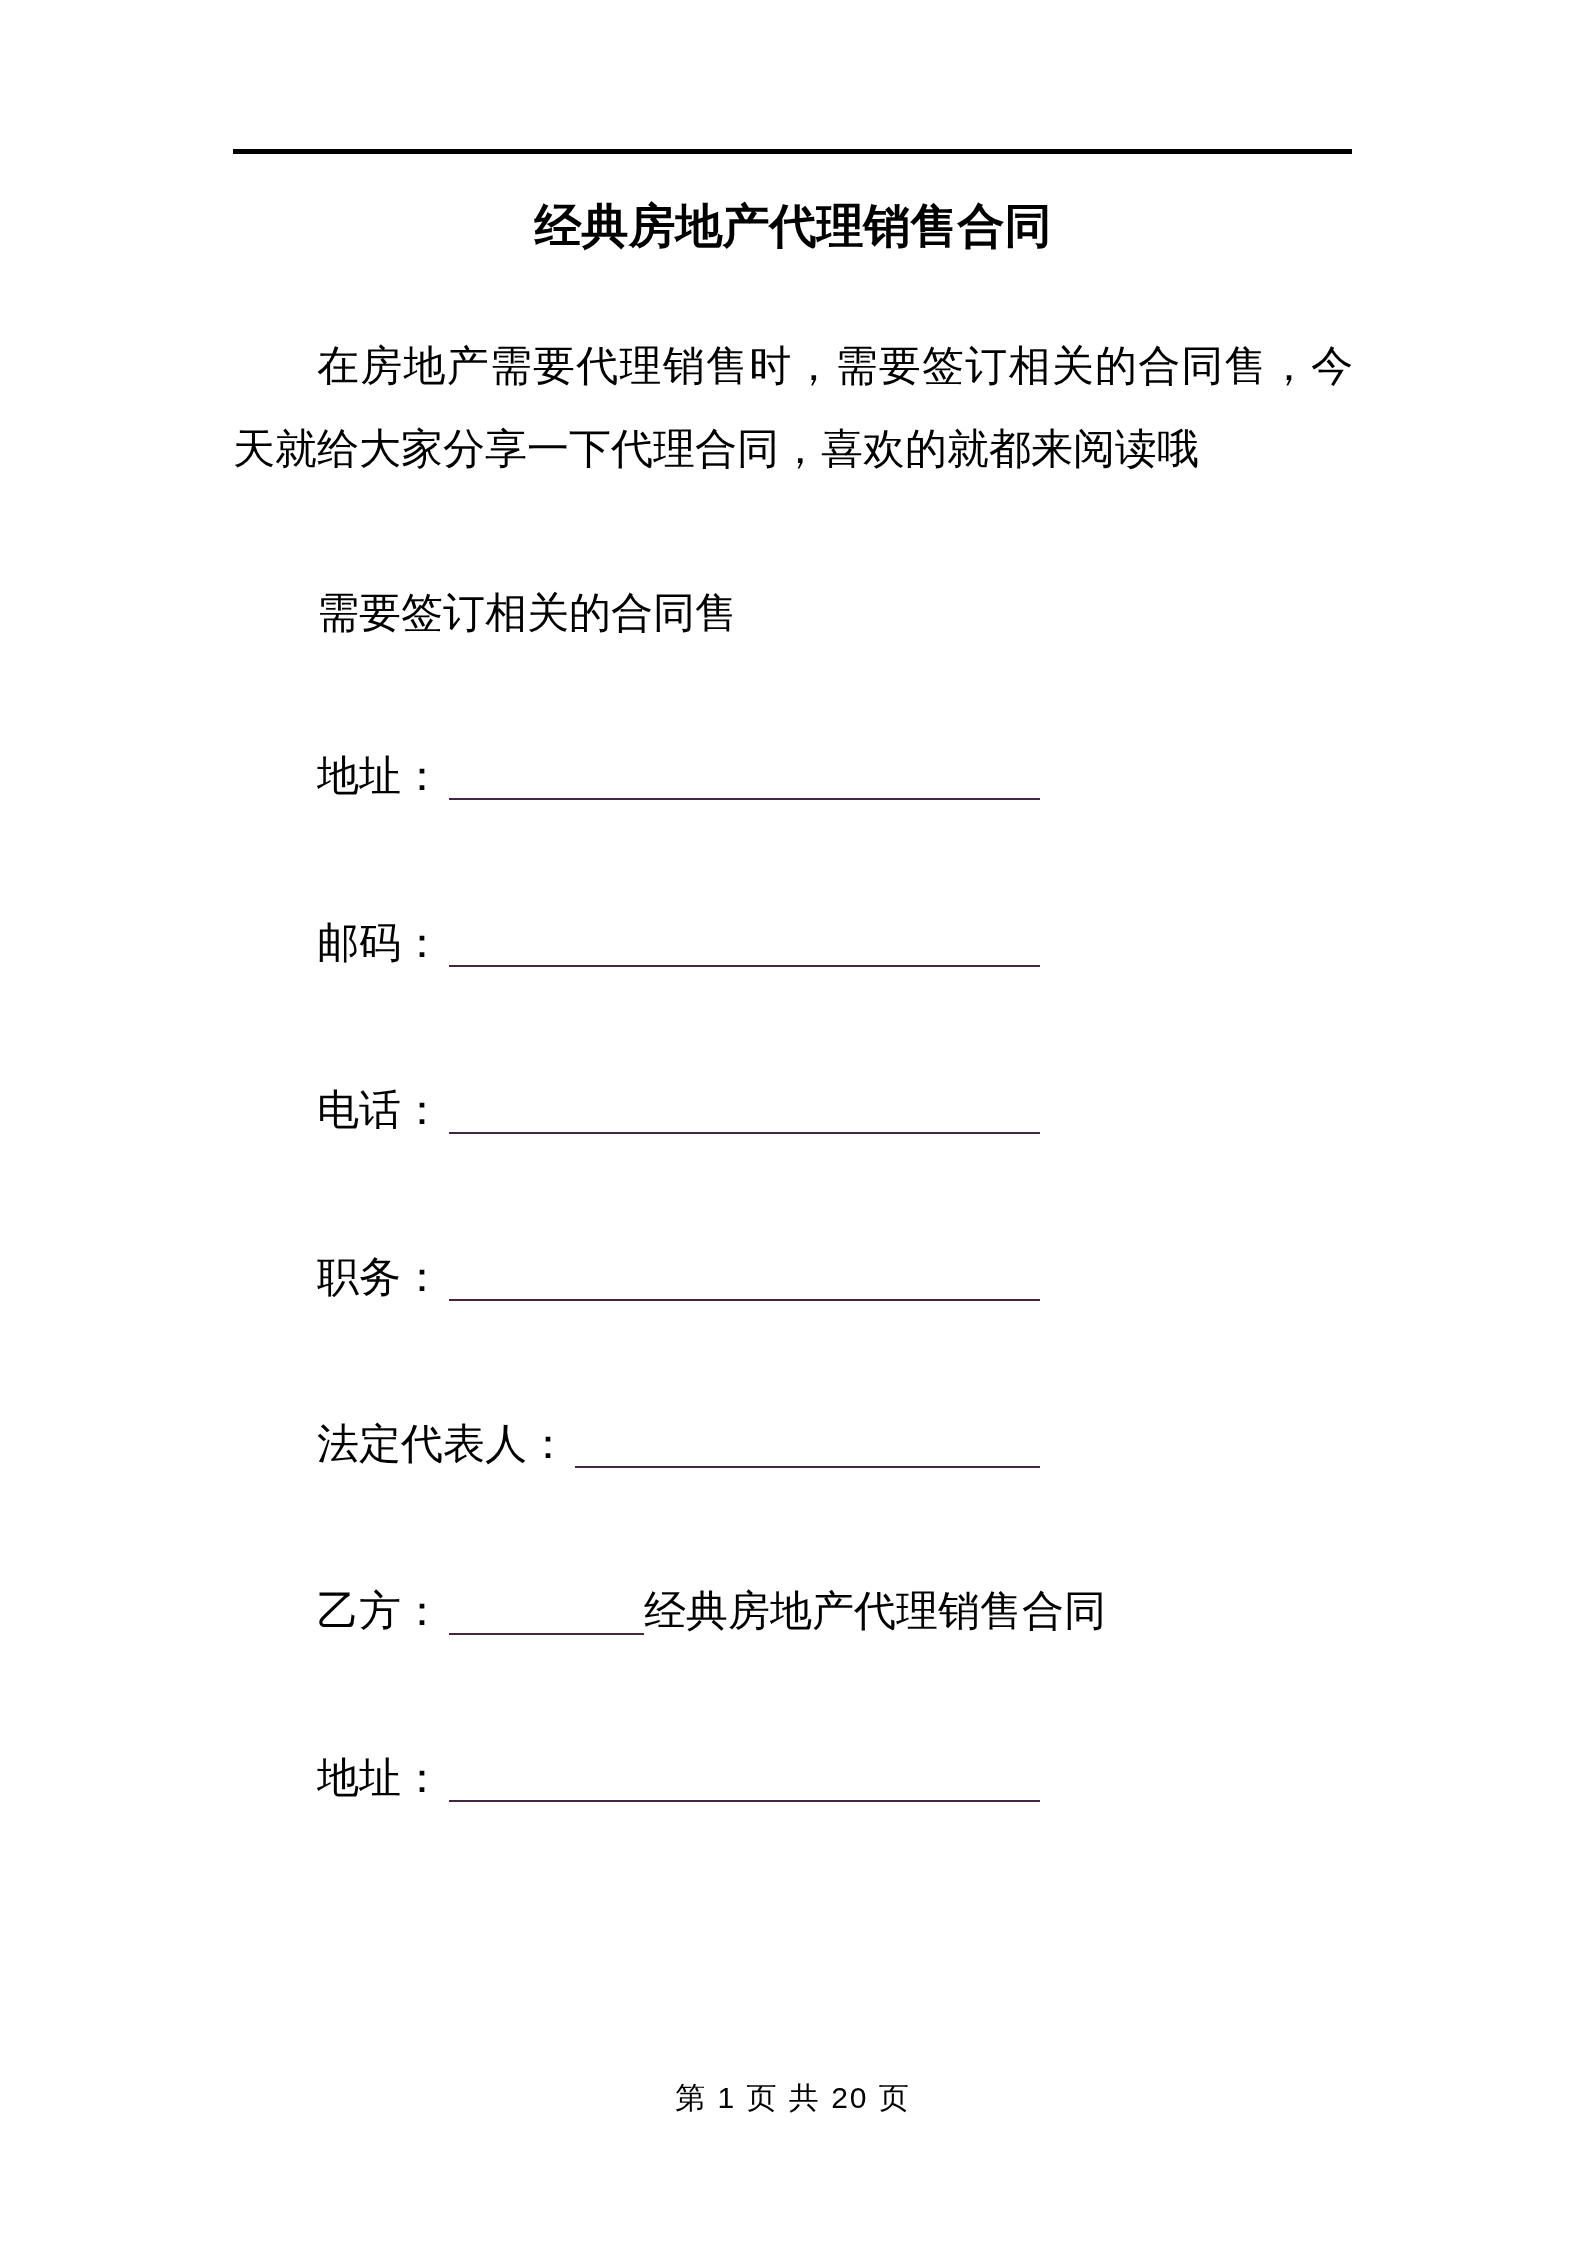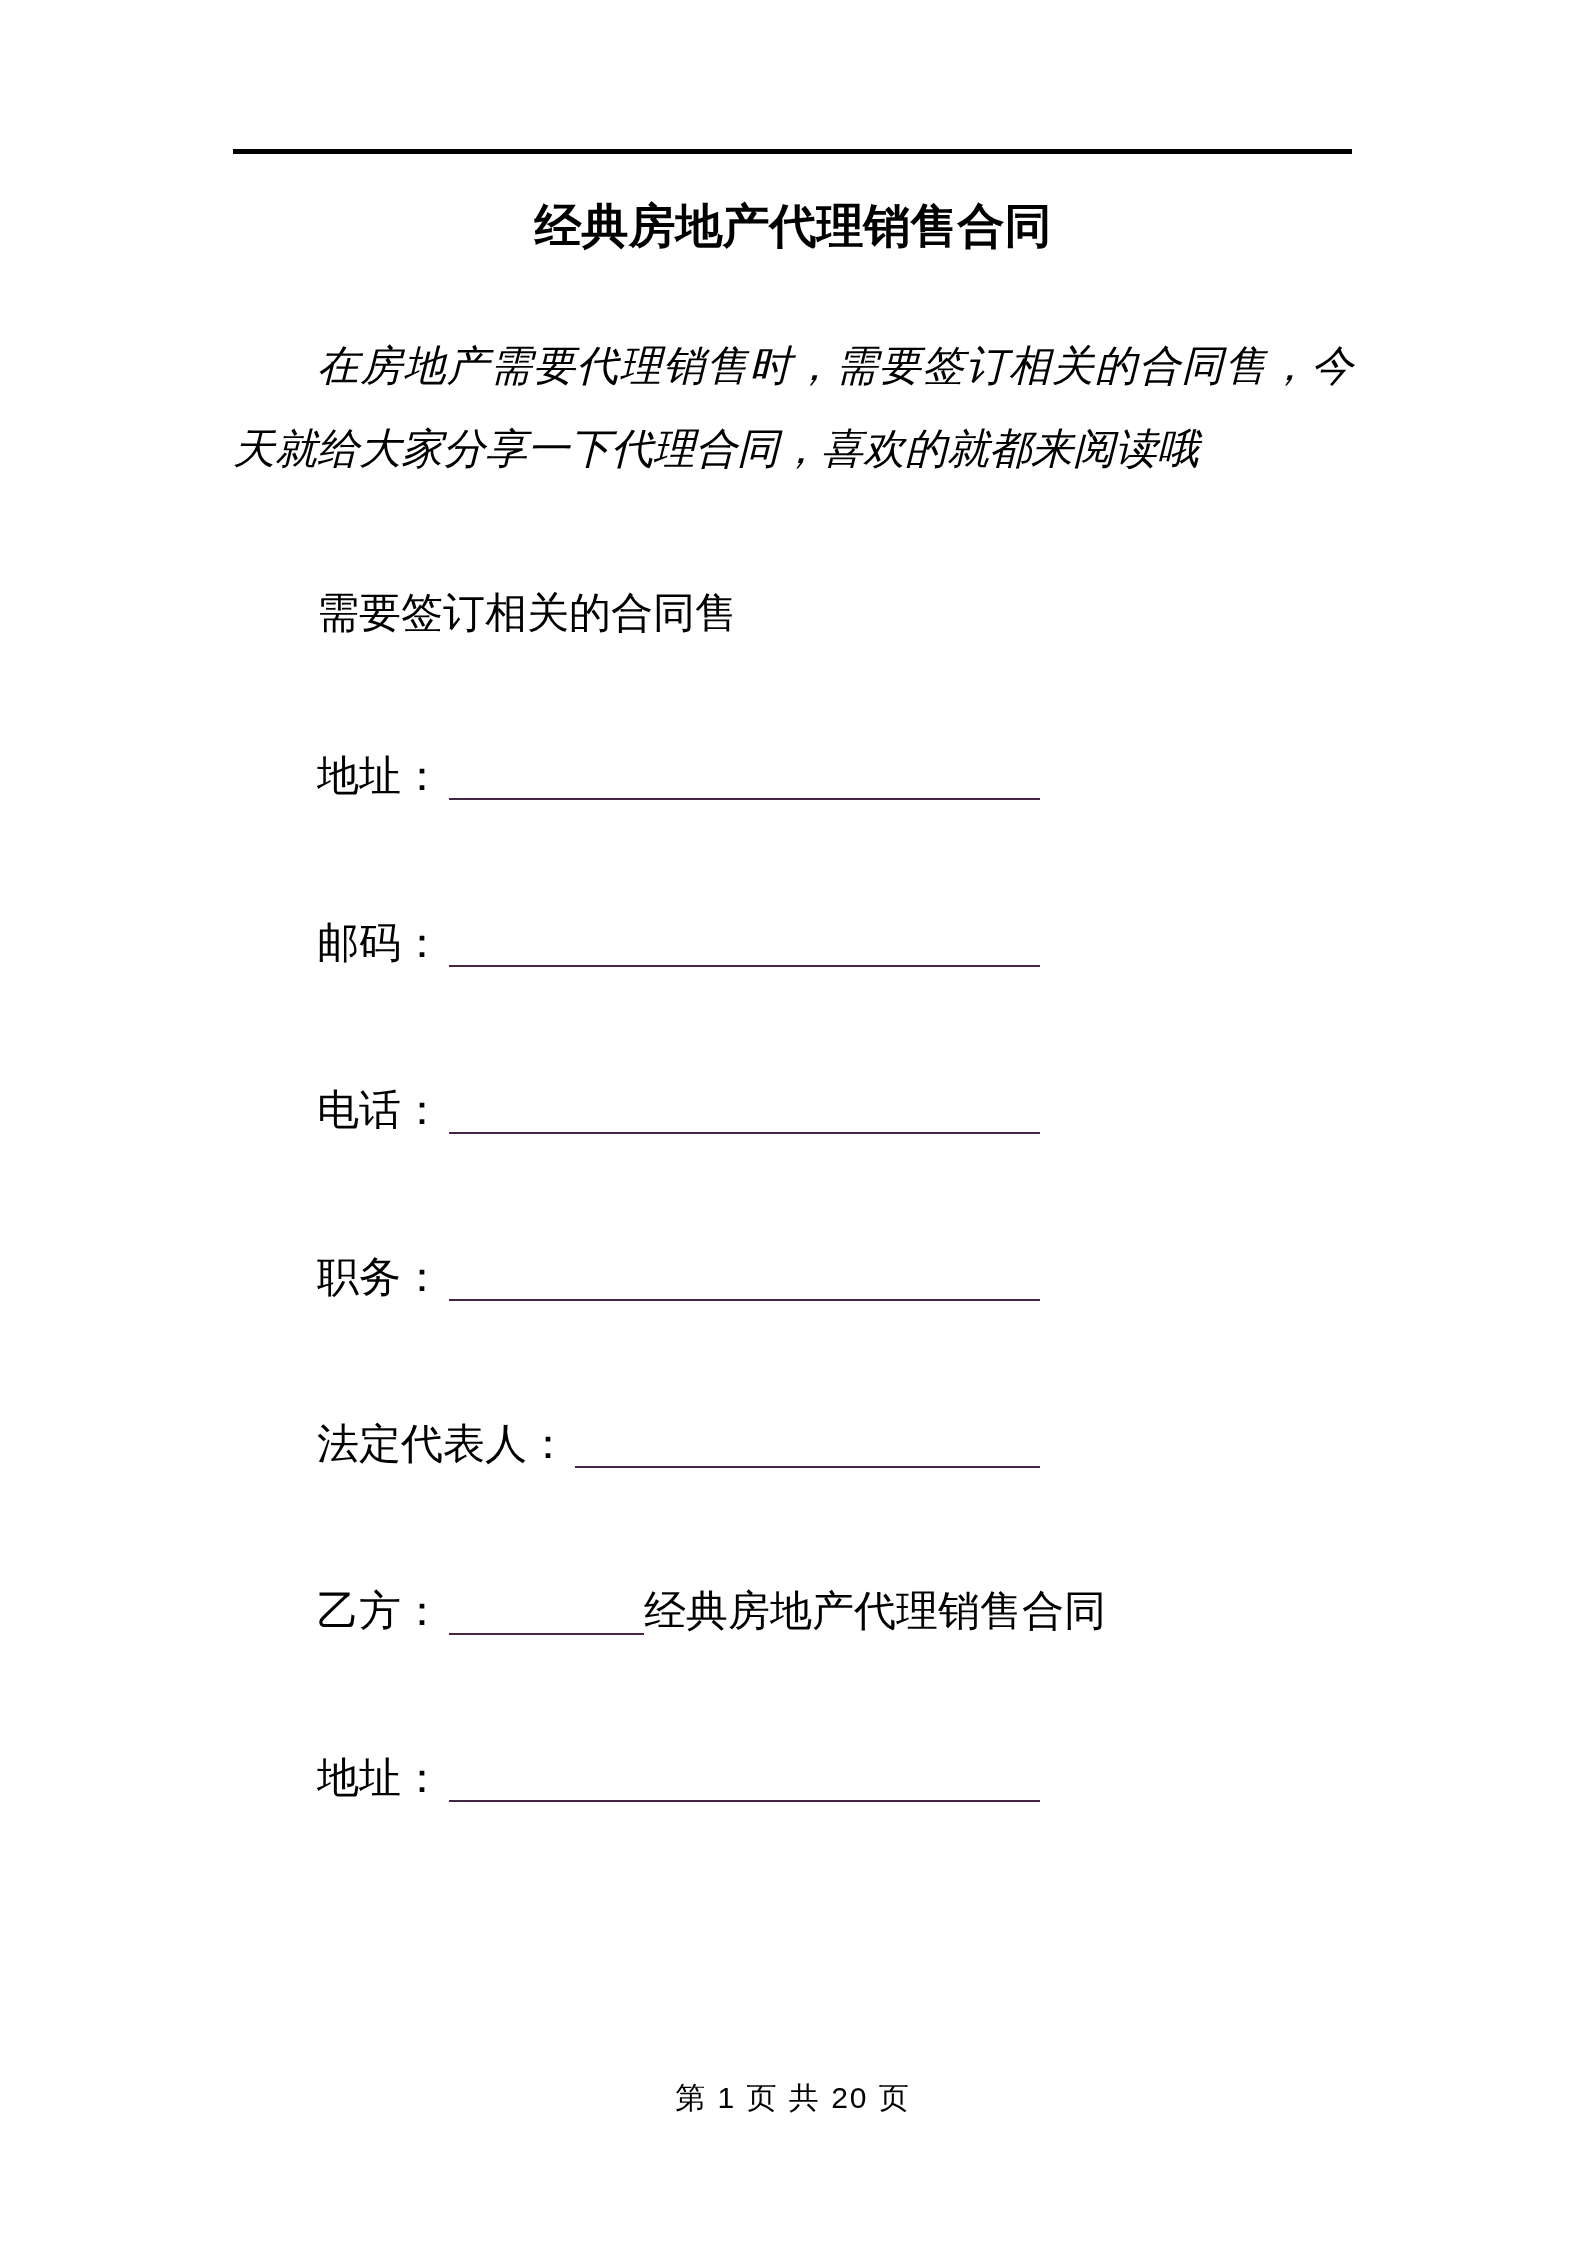--- a/index.html
+++ b/index.html
@@ -20,21 +20,20 @@
   }
   .title{
     position:absolute;left:0;right:0;top:196px;
     text-align:center;font-size:47px;font-weight:bold;line-height:60px;
     margin:0;
   }
   .intro{
     position:absolute;left:233px;top:325px;width:1120px;
     font-size:42px;line-height:83px;text-align:justify;text-indent:84px;
     margin:0;
-    font-style:italic;
   }
   .subtitle{
     position:absolute;left:233px;top:571px;width:1120px;
     font-size:42px;line-height:84px;text-indent:84px;margin:0;font-weight:normal;
   }
   .fields{
     position:absolute;left:233px;top:734px;width:807px;
   }
   .field-row{
     height:167px;padding-left:84px;box-sizing:border-box;

